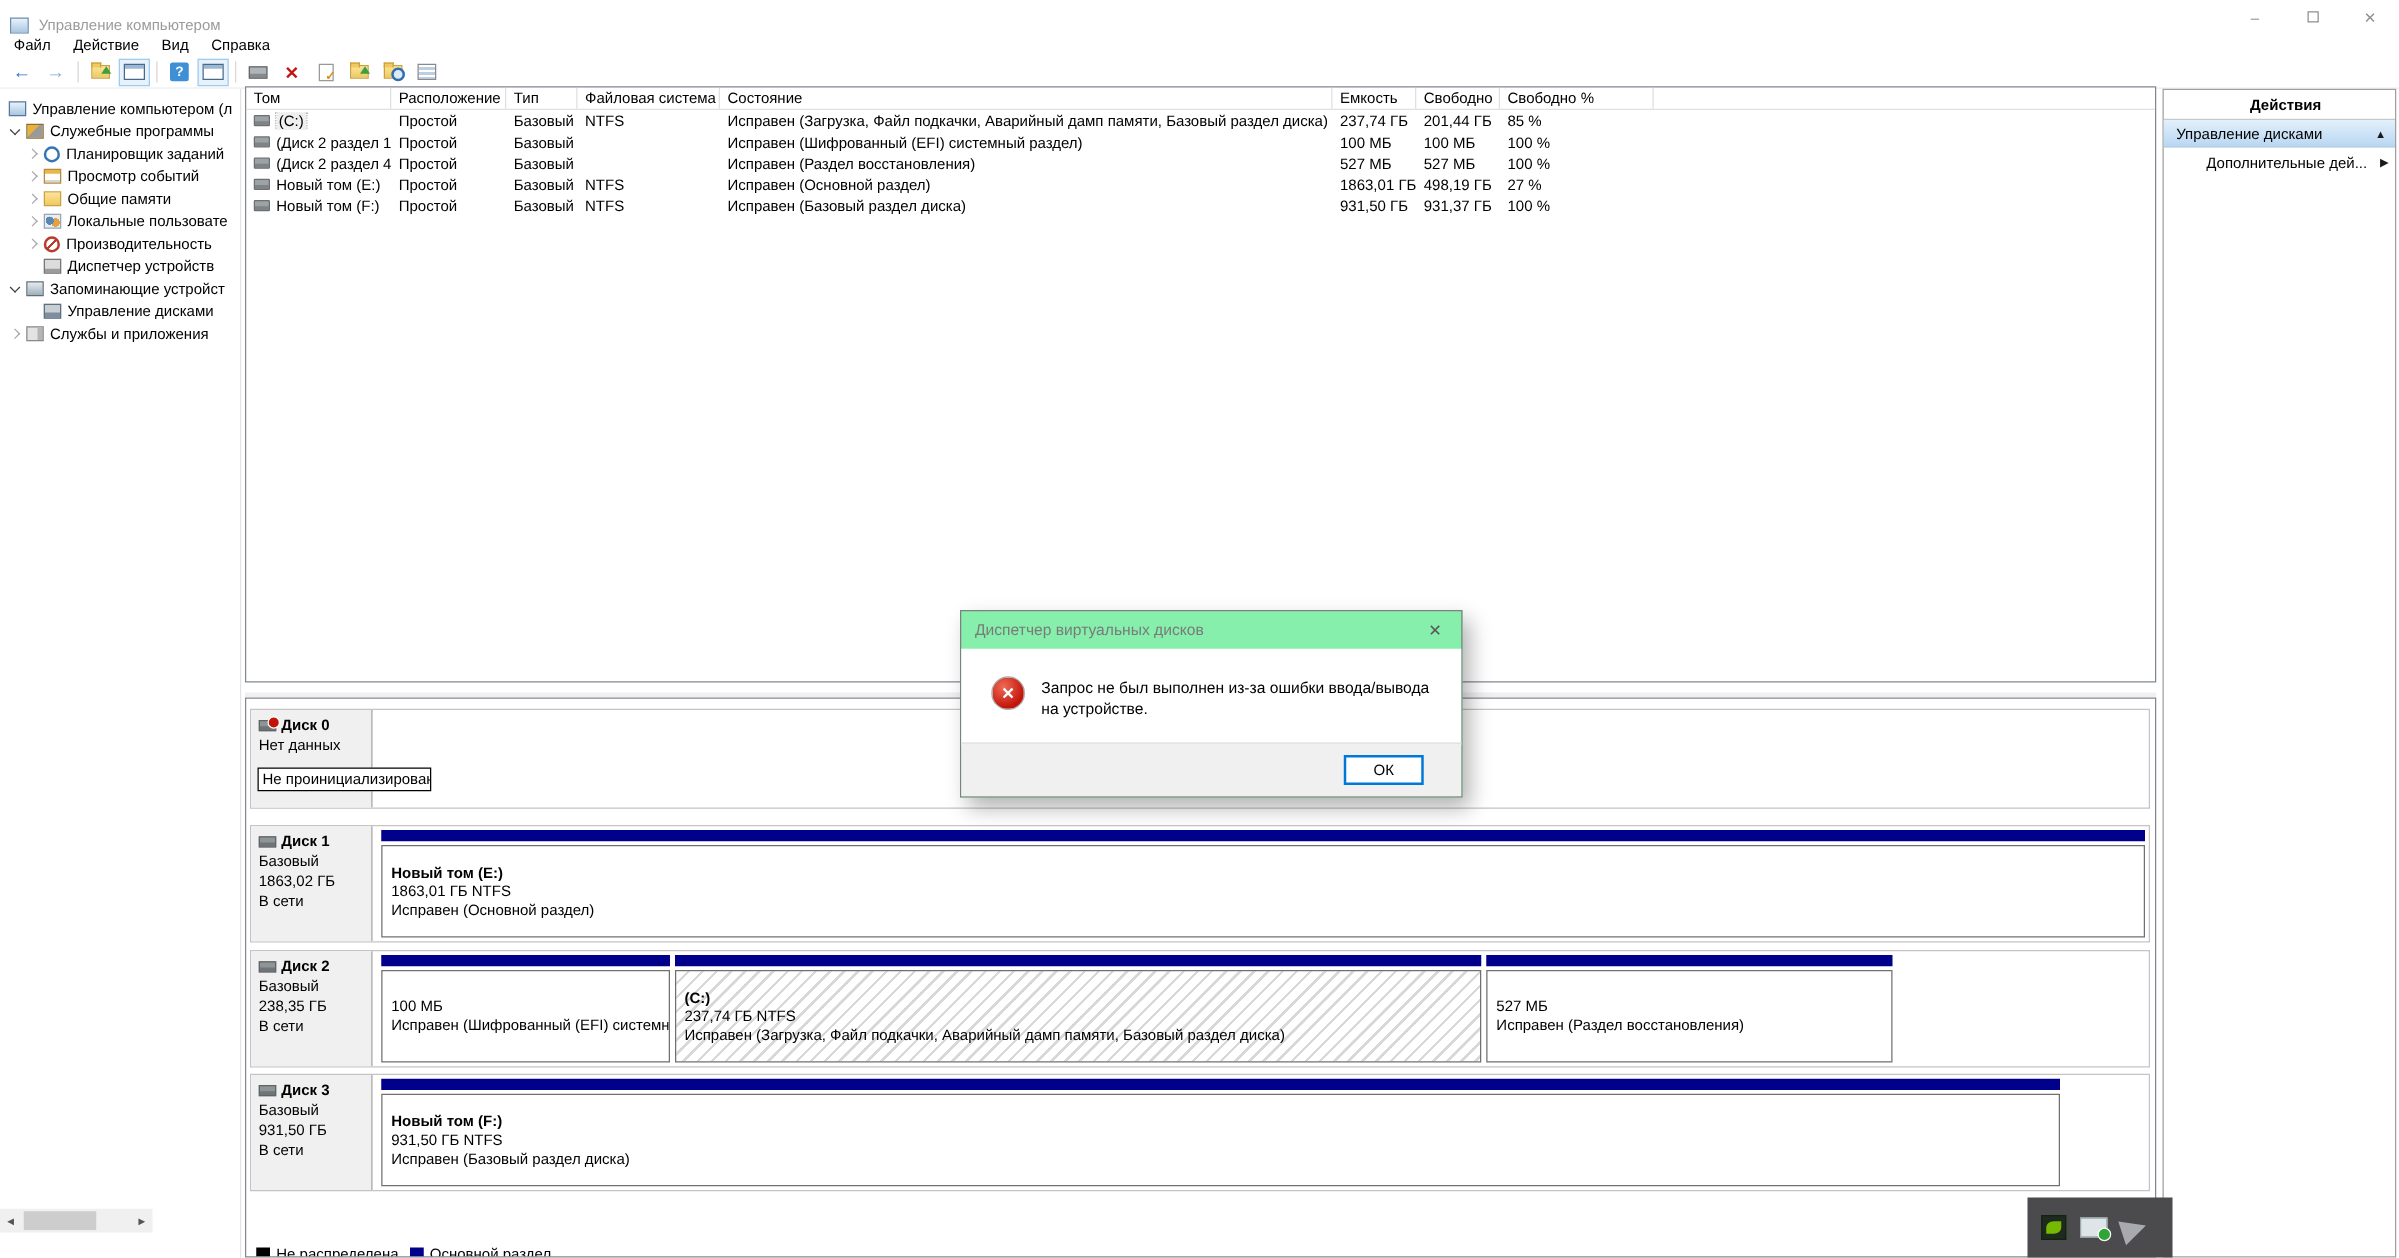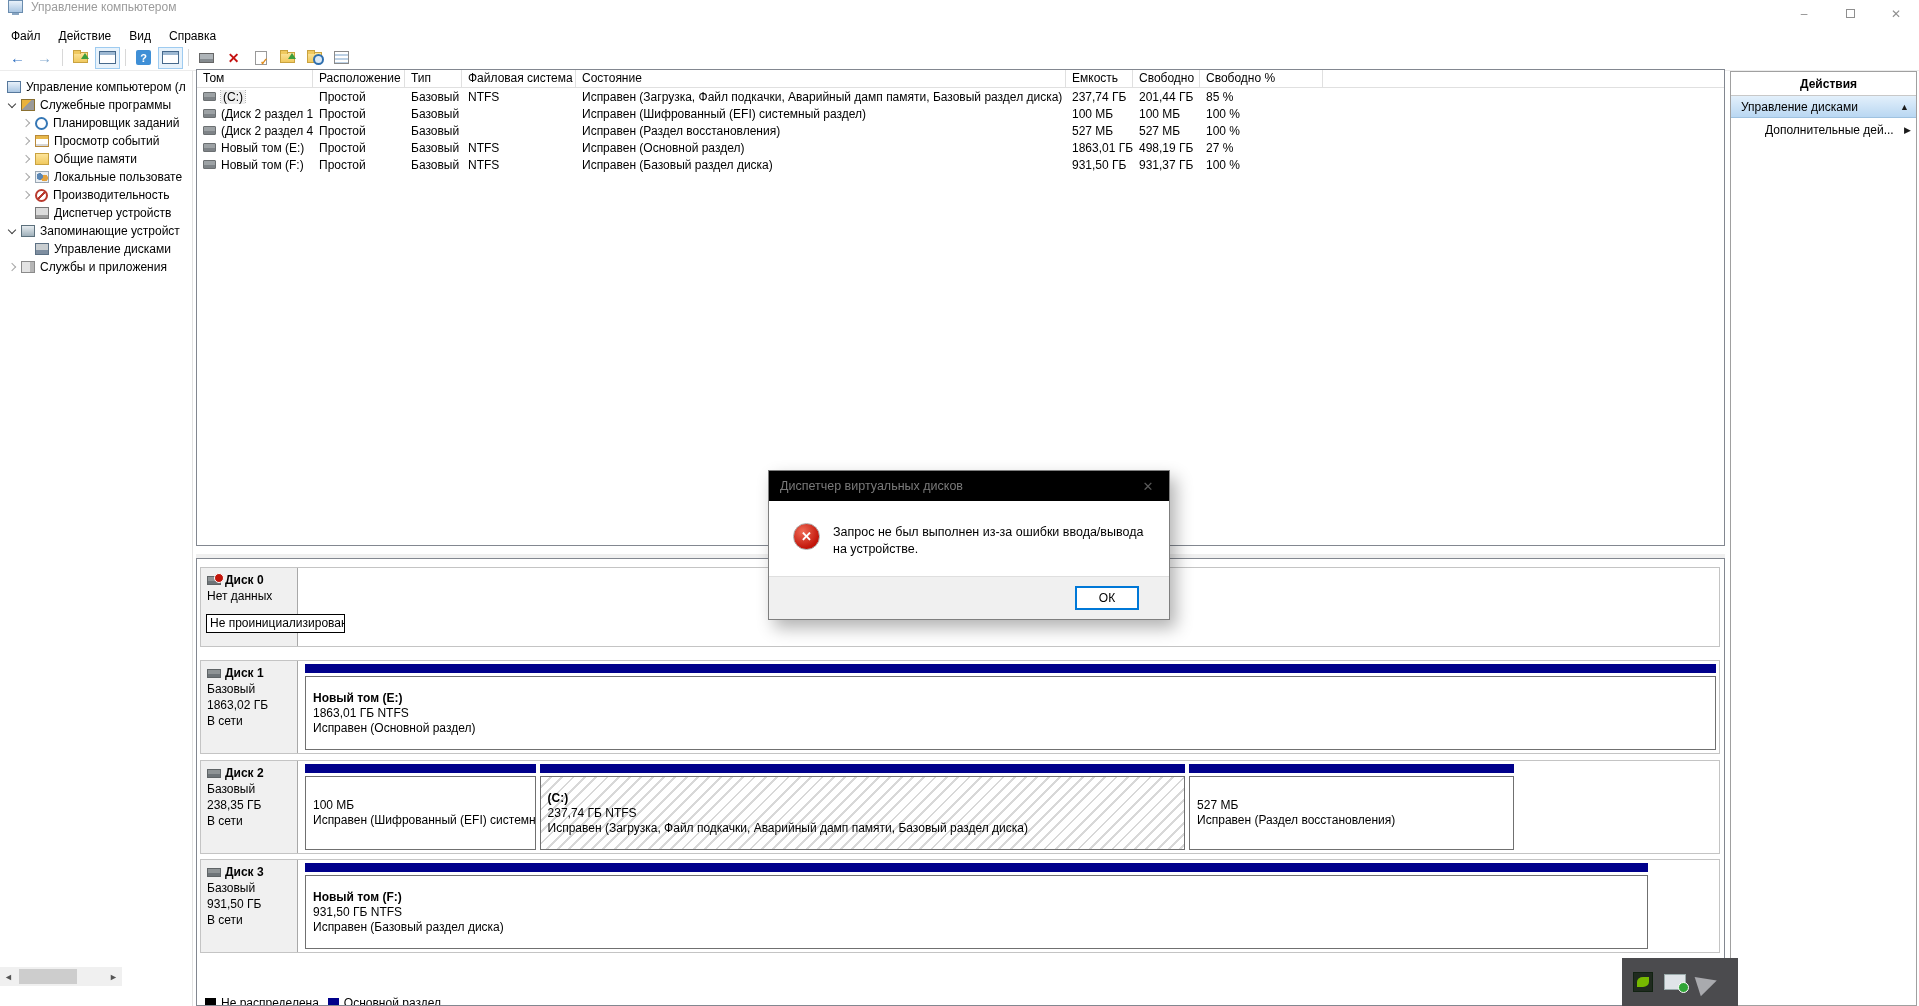--- a/index.html
+++ b/index.html
@@ -1,19 +1,19 @@
 <!DOCTYPE html>
 <html><head>
 <meta charset="utf-8">
 <style>
   *{margin:0;padding:0;box-sizing:border-box;}
   html,body{width:1919px;height:1006px;overflow:hidden;background:#fff;
     font-family:"Liberation Sans",sans-serif;font-size:12px;color:#000;}
   
-  .titlebar{position:absolute;left:0;top:0;right:0;height:27px;background:#fff;display:flex;align-items:flex-start;}
+  .titlebar{position:absolute;left:0;top:0;right:0;height:27px;background:#fff;display:flex;align-items:flex-end;}
   .app-icon{width:15px;height:13px;margin:0 8px;border:1px solid #6a8cae;background:linear-gradient(#e8f1fa,#aac6e2);position:relative;flex:none;}
   .app-icon::after{content:"";position:absolute;left:3px;bottom:-3px;width:7px;height:2px;background:#8aa6c2;}
   .titlebar-title{color:#9b9b9b;}
   .win-btns{position:absolute;right:0;top:0;display:flex;height:27px;}
   .win-btn{width:46px;height:27px;display:flex;align-items:center;justify-content:center;color:#8f8f8f;font-size:12px;}
   .maxbox{width:9px;height:9px;border:1px solid #8f8f8f;}
   
   .menubar{position:absolute;left:0;top:27px;right:0;height:18px;background:#fff;display:flex;align-items:center;padding-left:2px;}
   .menu-item{padding:0 9px;line-height:18px;}
   
@@ -90,21 +90,21 @@
   .swatch{width:11px;height:11px;flex:none;}
   
   .actions{position:absolute;left:1730px;top:71px;width:187px;bottom:0;background:#fff;border:1px solid #a0a0a0;}
   .ahead{height:24px;line-height:24px;padding-left:10px;font-weight:bold;border-bottom:1px solid #c8c8c8;text-align:center;}
   .agroup{height:22px;display:flex;align-items:center;padding:0 7px 0 10px;background:linear-gradient(#e3f0fb,#b9d7f2);border-bottom:1px solid #9fc2e0;}
   .agroup-label{flex:1;}
   .tri{font-size:9px;color:#1a1a1a;}
   .aitem{height:20px;display:flex;align-items:center;padding:0 5px 0 34px;margin-top:2px;}
   .aitem-label{flex:1;overflow:hidden;white-space:nowrap;}
   
-  .dialog{position:absolute;left:768px;top:470px;width:402px;height:150px;background:#000000;border:1px solid #7f7f7f;box-shadow:6px 8px 16px rgba(0,0,0,.3);z-index:50;}
+  .dialog{position:absolute;left:768px;top:488px;width:402px;height:150px;background:#86efac;border:1px solid #7f7f7f;box-shadow:6px 8px 16px rgba(0,0,0,.3);z-index:50;}
   .dtitle{height:30px;display:flex;align-items:center;padding-left:11px;color:#7a7a7a;font-size:12.5px;}
   .dclose{position:absolute;right:0;top:0;width:42px;height:30px;display:flex;align-items:center;justify-content:center;color:#5a5a5a;font-size:13px;}
   .dbody{position:absolute;left:0;top:30px;right:0;height:77px;display:flex;padding:22px 18px 0 24px;gap:13px;background:#fff;}
   .derr{width:27px;height:27px;border-radius:50%;background:radial-gradient(circle at 35% 30%,#ef6a55,#c2150a 70%);border:1px solid #aaa;color:#fff;display:flex;align-items:center;justify-content:center;font-weight:bold;font-size:13px;flex:none;}
   .dmsg{width:322px;font-size:12.5px;line-height:1.32;padding-top:1px;}
   .dfoot{position:absolute;left:0;bottom:0;right:0;height:43px;background:#f0f0f0;border-top:1px solid #dfdfdf;display:flex;align-items:center;justify-content:flex-end;padding-right:30px;}
   .okbtn{width:64px;height:24px;background:#fff;border:2px solid #0078d7;display:flex;align-items:center;justify-content:center;}
   
   .tray{position:absolute;left:1622px;top:958px;width:116px;height:48px;background:#4b4b4e;display:flex;align-items:center;justify-content:space-evenly;z-index:60;}
   .nvidia{width:20px;height:20px;background:#1f2a1f;border:1px solid #121;display:flex;align-items:center;justify-content:center;}

